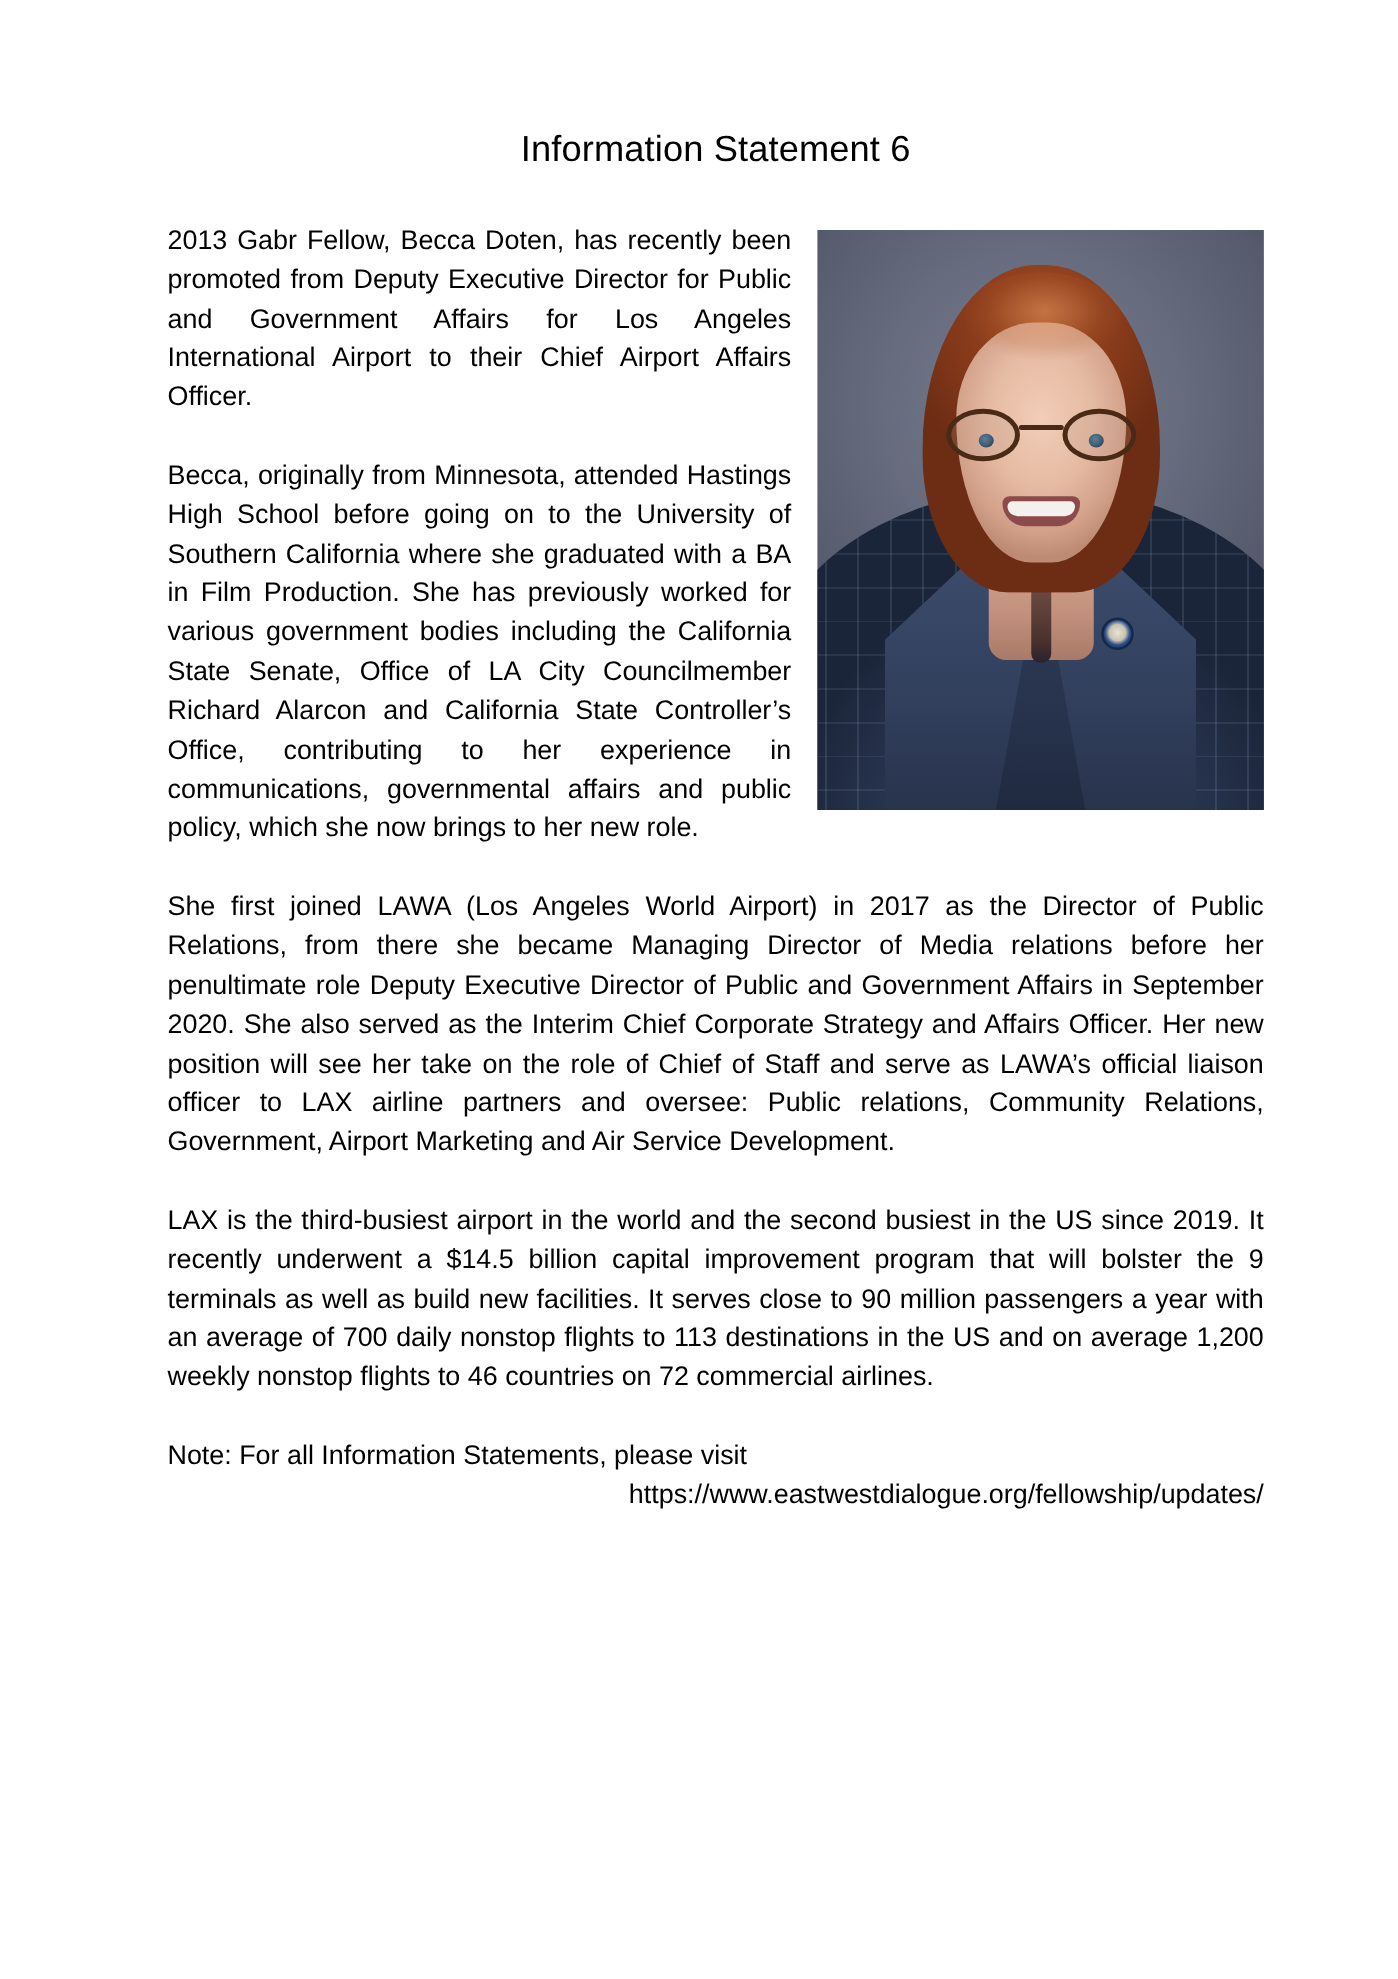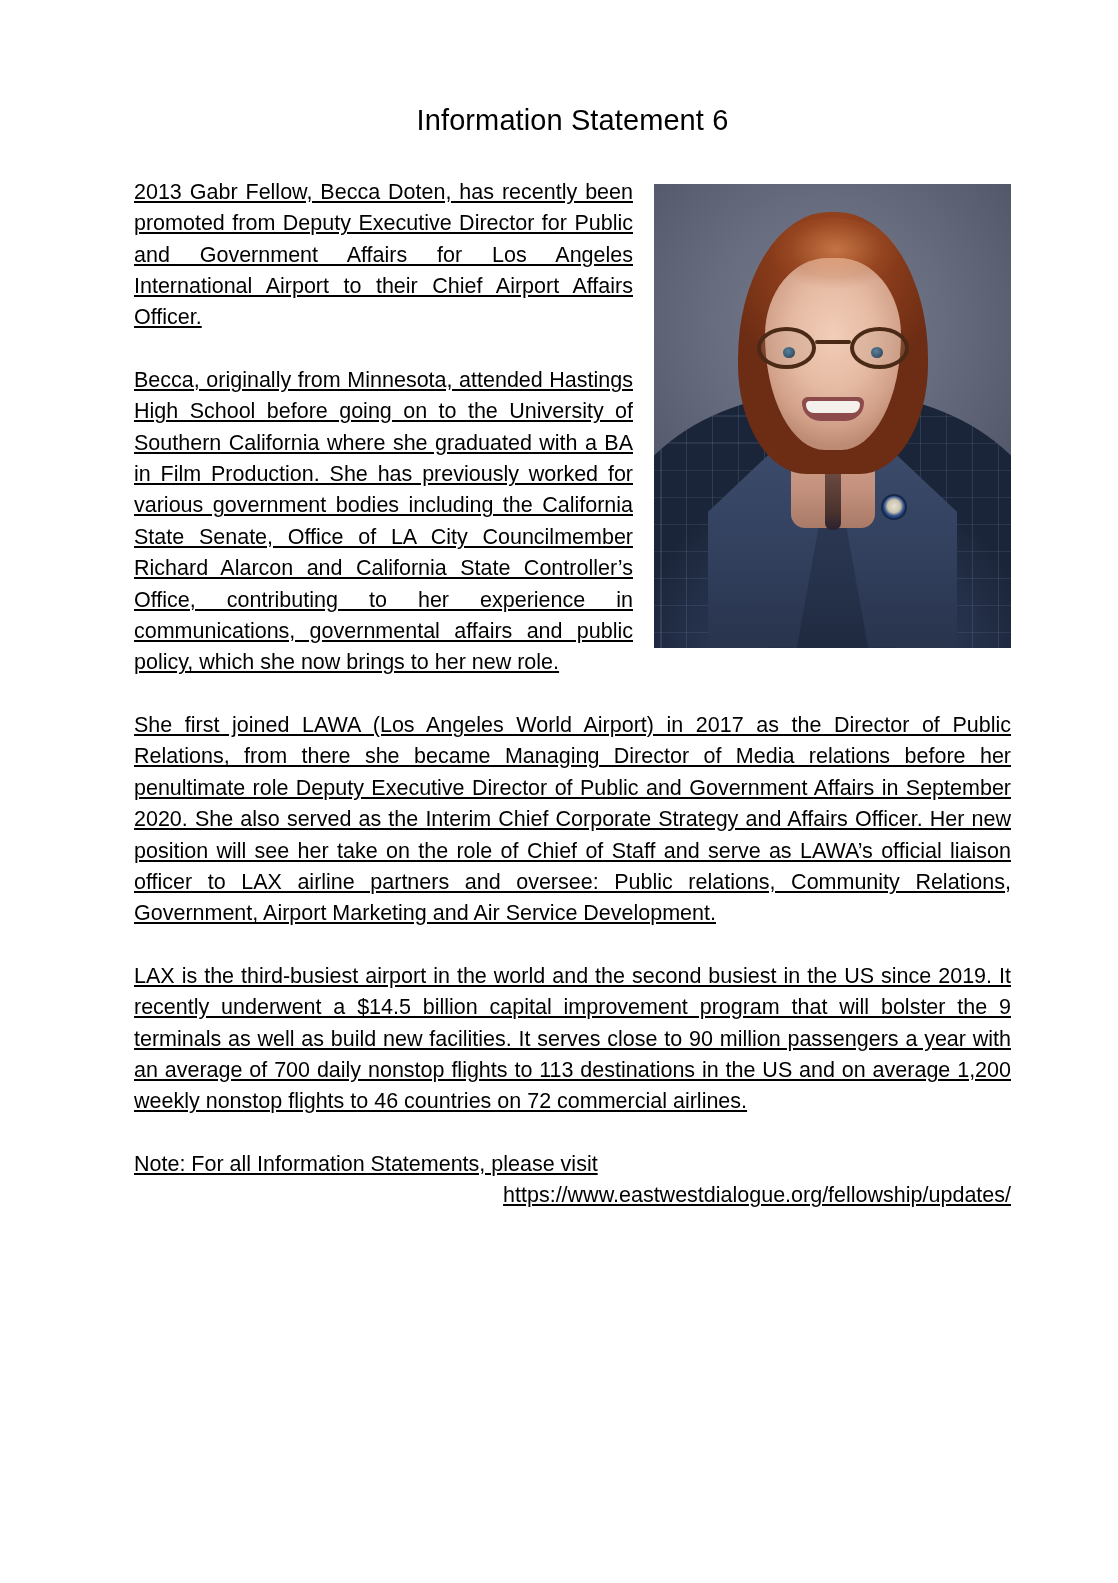--- a/index.html
+++ b/index.html
@@ -35,21 +35,20 @@
     letter-spacing: 0.1px;
     color: #000;
   }
   .body-block {
     margin-top: 39px;
     font-size: 21.5px;
     line-height: 31.4px;
     text-align: justify;
     text-justify: inter-word;
     color: #000;
-    text-decoration: underline;
   }
   .body-block p {
     margin: 0 0 31px 0;
   }
   .body-block p.tight {
     margin-bottom: 0;
   }
 
   
   .portrait {

